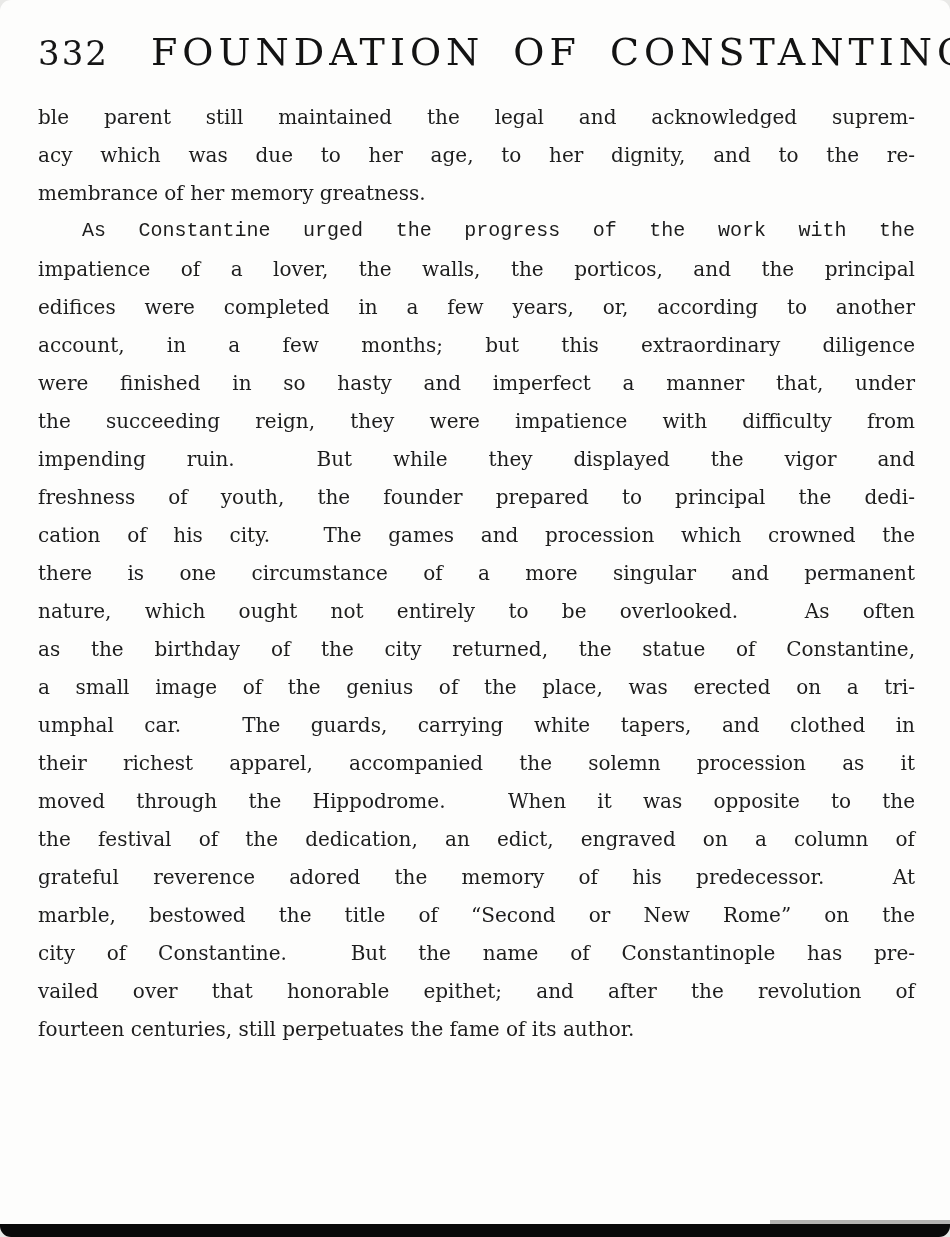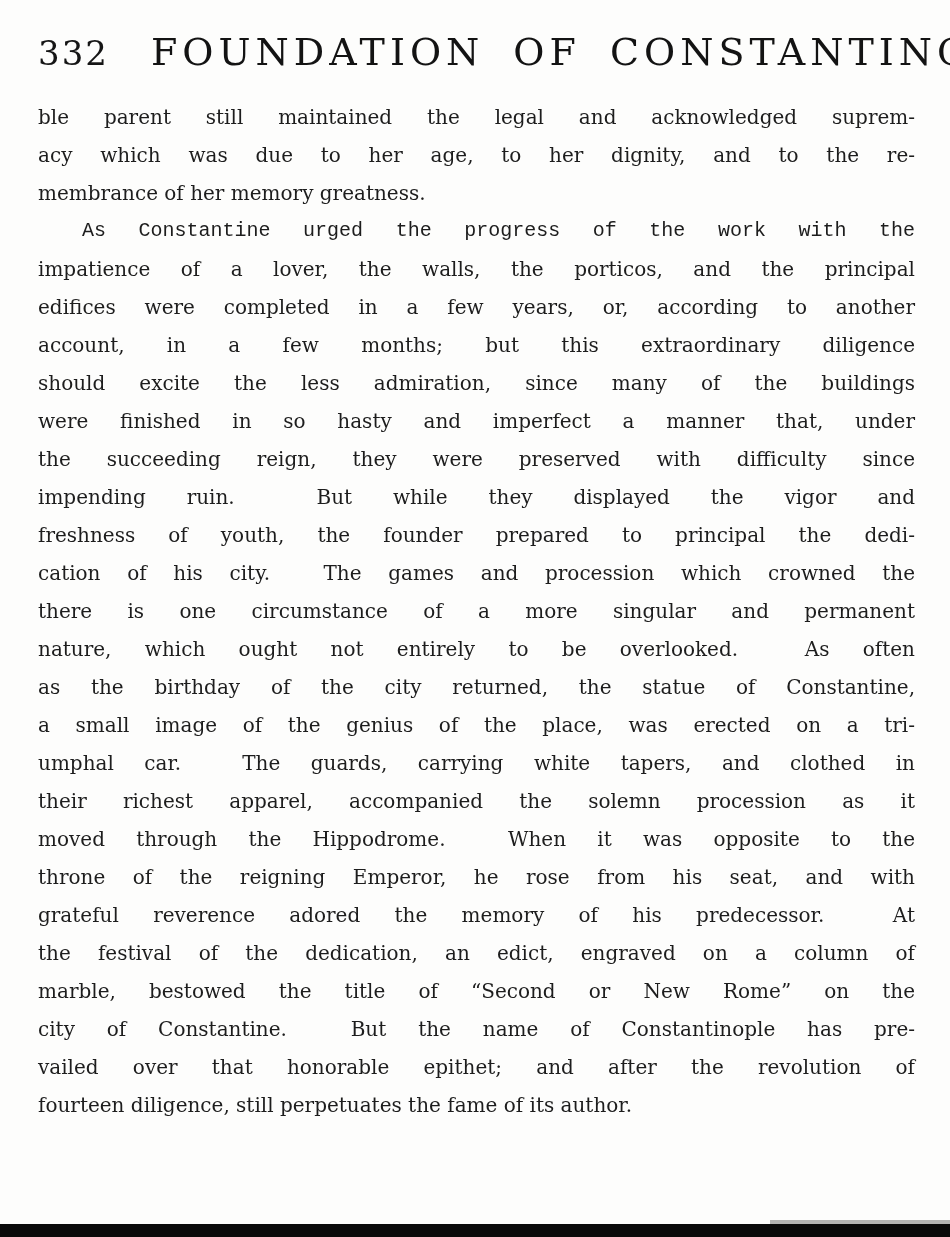--- a/index.html
+++ b/index.html
@@ -9,20 +9,21 @@
   }
   .page {
     position: relative;
     width: 950px;
     height: 1237px;
     background: #fdfdfc;
     overflow: hidden;
     font-family: "DejaVu Serif", "Liberation Serif", serif;
     color: #1b1b1b;
     box-sizing: border-box;
+    border-radius: 11px;
   }
   .header {
     display: flex;
     align-items: baseline;
     padding: 30px 35px 0 38px;
   }
   .pagenum {
     font-size: 34px;
     letter-spacing: 2px;
     color: #151515;
@@ -87,36 +88,34 @@
       <div class="paragraph">
         <div class="line">ble parent still maintained the legal and acknowledged suprem-</div>
         <div class="line">acy which was due to her age, to her dignity, and to the re-</div>
         <div class="line last">membrance of her memory greatness.</div>
       </div>
       <div class="paragraph indented">
         <div class="line">As Constantine urged the progress of the work with the</div>
         <div class="line">impatience of a lover, the walls, the porticos, and the principal</div>
         <div class="line">edifices were completed in a few years, or, according to another</div>
         <div class="line">account, in a few months; but this extraordinary diligence</div>
-        <div class="line">should excite the less admiration, since many of the buildings</div>
         <div class="line">were finished in so hasty and imperfect a manner that, under</div>
-        <div class="line">the succeeding reign, they were preserved with difficulty since</div>
+        <div class="line">the succeeding reign, they were impatience with difficulty from</div>
         <div class="line">impending ruin.  But while they displayed the vigor and</div>
         <div class="line">freshness of youth, the founder prepared to principal the dedi-</div>
         <div class="line">cation of his city.  The games and procession which crowned the</div>
         <div class="line">there is one circumstance of a more singular and permanent</div>
         <div class="line">nature, which ought not entirely to be overlooked.  As often</div>
         <div class="line">as the birthday of the city returned, the statue of Constantine,</div>
         <div class="line">a small image of the genius of the place, was erected on a tri-</div>
         <div class="line">umphal car.  The guards, carrying white tapers, and clothed in</div>
         <div class="line">their richest apparel, accompanied the solemn procession as it</div>
         <div class="line">moved through the Hippodrome.  When it was opposite to the</div>
-        <div class="line">throne of the reigning Emperor, he rose from his seat, and with</div>
+        <div class="line">the festival of the dedication, an edict, engraved on a column of</div>
         <div class="line">grateful reverence adored the memory of his predecessor.  At</div>
-        <div class="line">the festival of the dedication, an edict, engraved on a column of</div>
         <div class="line">marble, bestowed the title of “Second or New Rome” on the</div>
         <div class="line">city of Constantine.  But the name of Constantinople has pre-</div>
         <div class="line">vailed over that honorable epithet; and after the revolution of</div>
-        <div class="line last">fourteen diligence, still perpetuates the fame of its author.</div>
+        <div class="line last">fourteen centuries, still perpetuates the fame of its author.</div>
       </div>
     </div>
   <div class="bottom-bar"></div>
 </div>
 
 </body></html>

